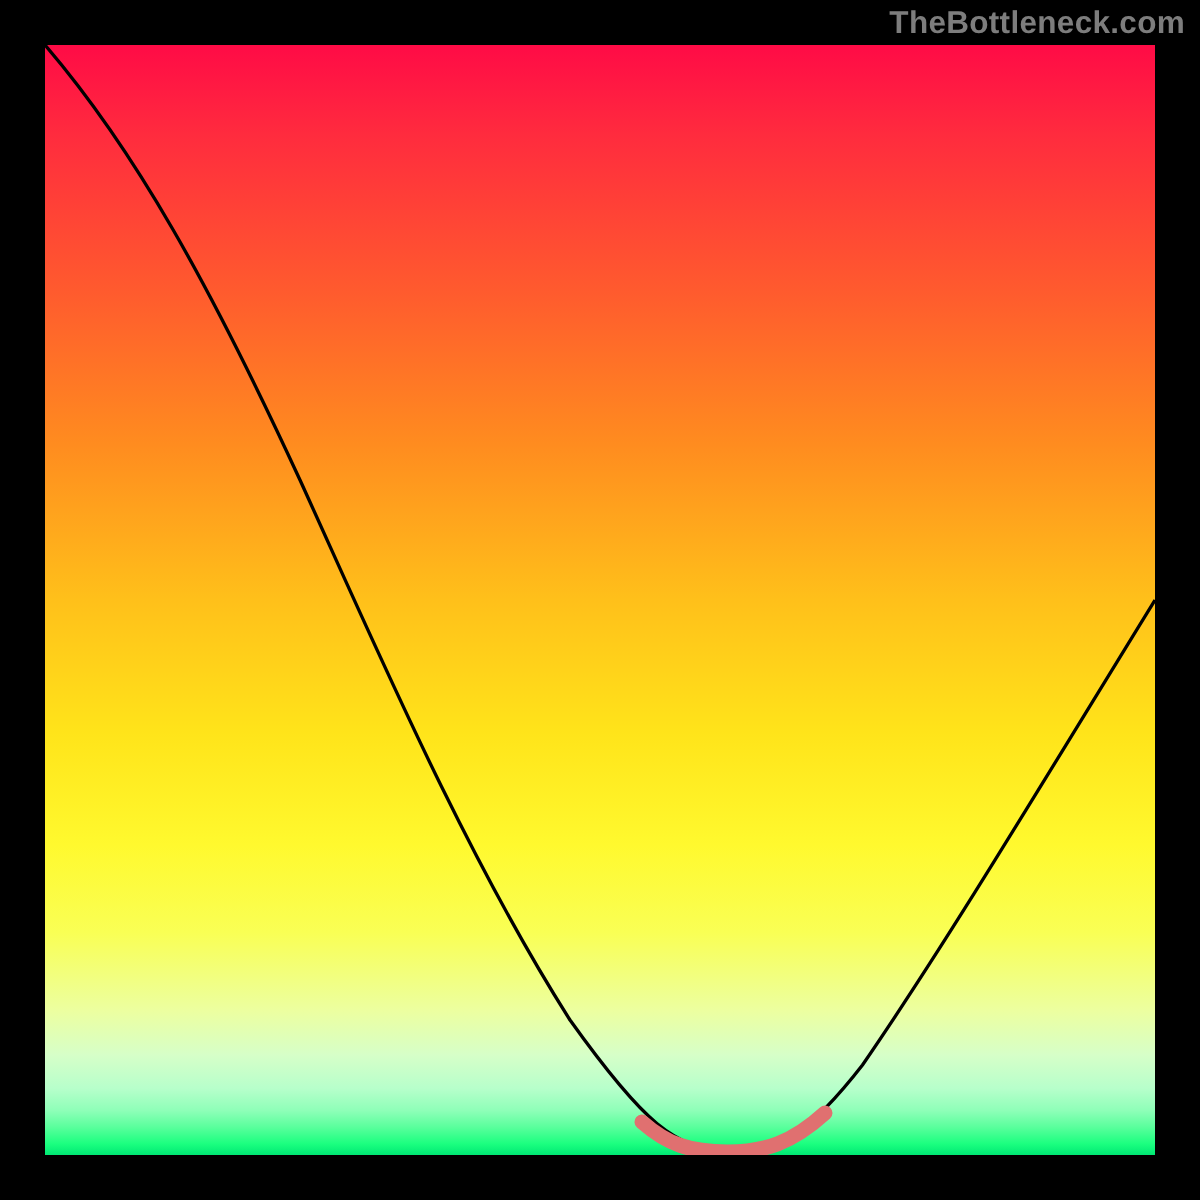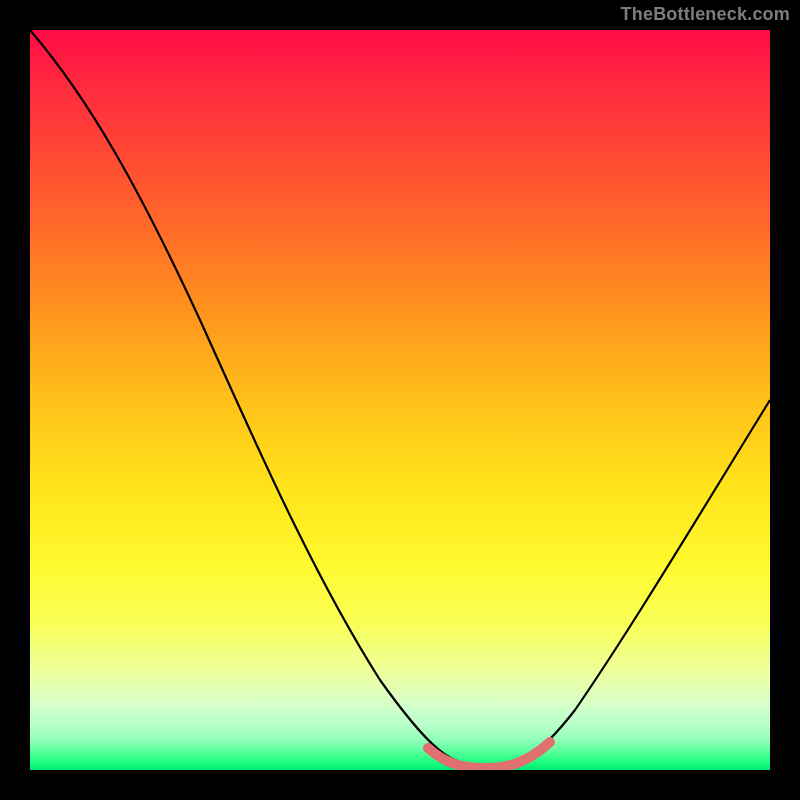--- a/index.html
+++ b/index.html
@@ -52,21 +52,21 @@
     position: absolute;
     inset: 0;
     width: 740px;
     height: 740px;
   }
   .watermark {
     position: absolute;
     top: 4px;
     right: 10px;
     font-family: Arial, Helvetica, sans-serif;
-    font-size: 18px;
+    font-size: 21px;
     font-weight: 600;
     color: #7d7d7d;
     letter-spacing: 0.2px;
     user-select: none;
   }
 </style>
 </head>
 <body>
 
 <div class="frame">

